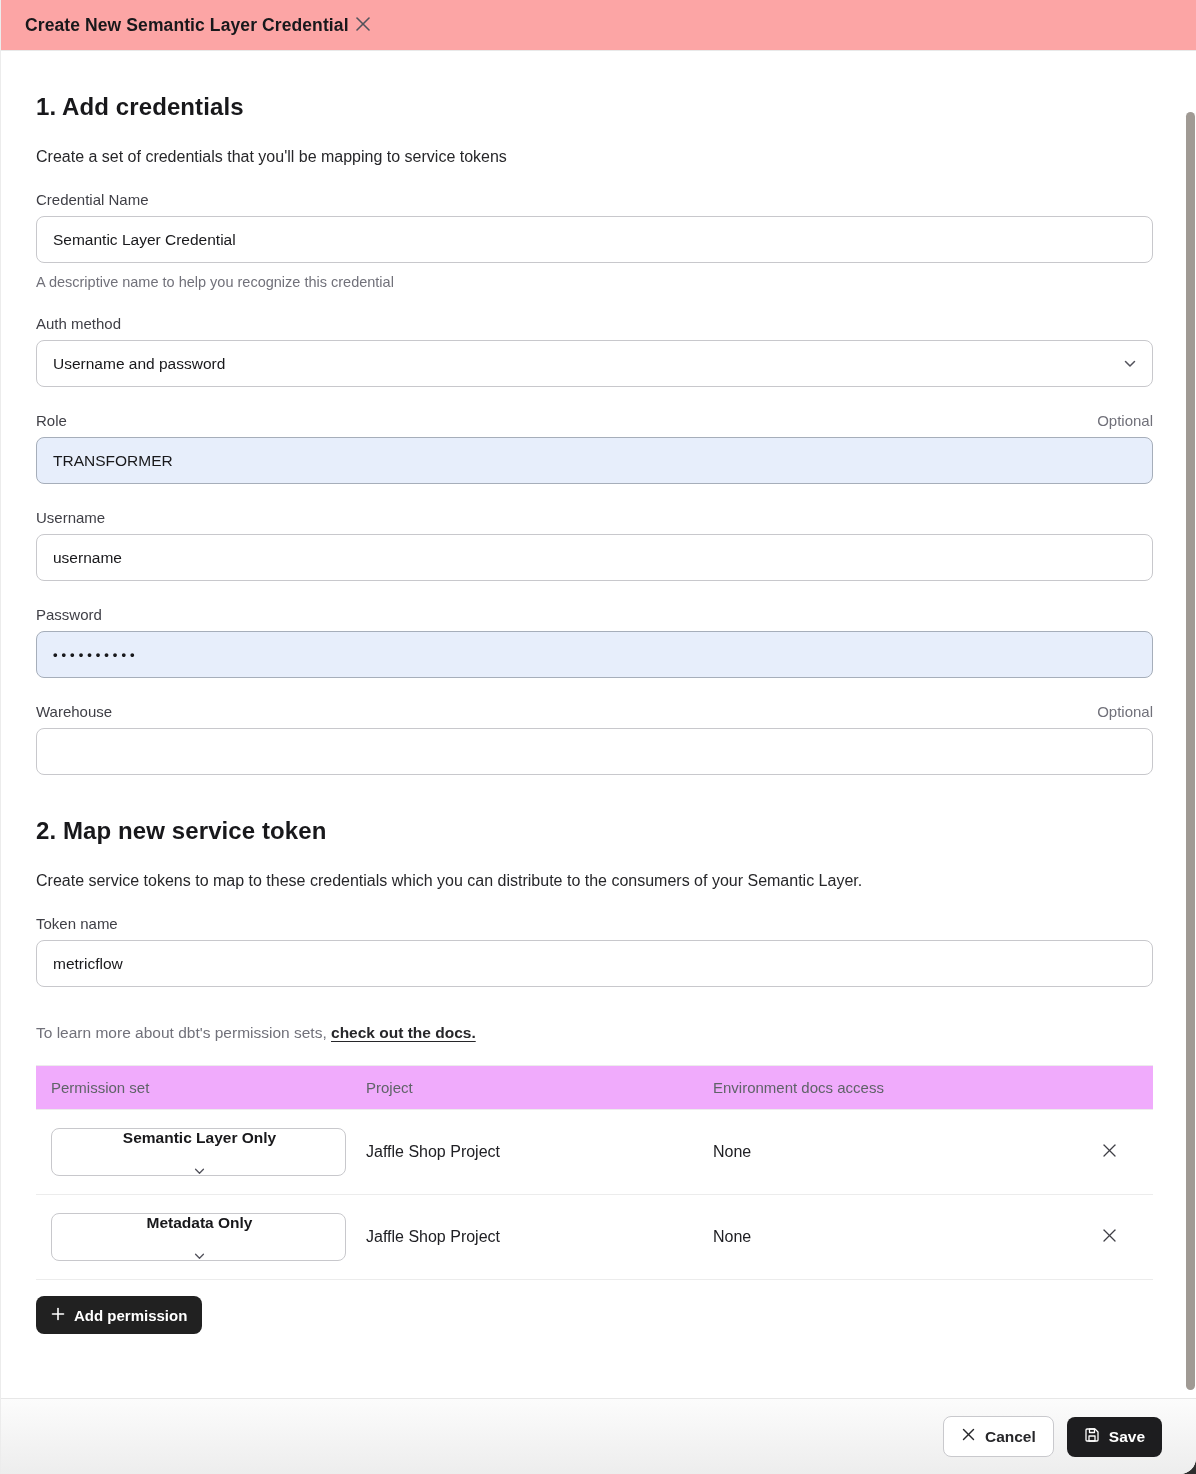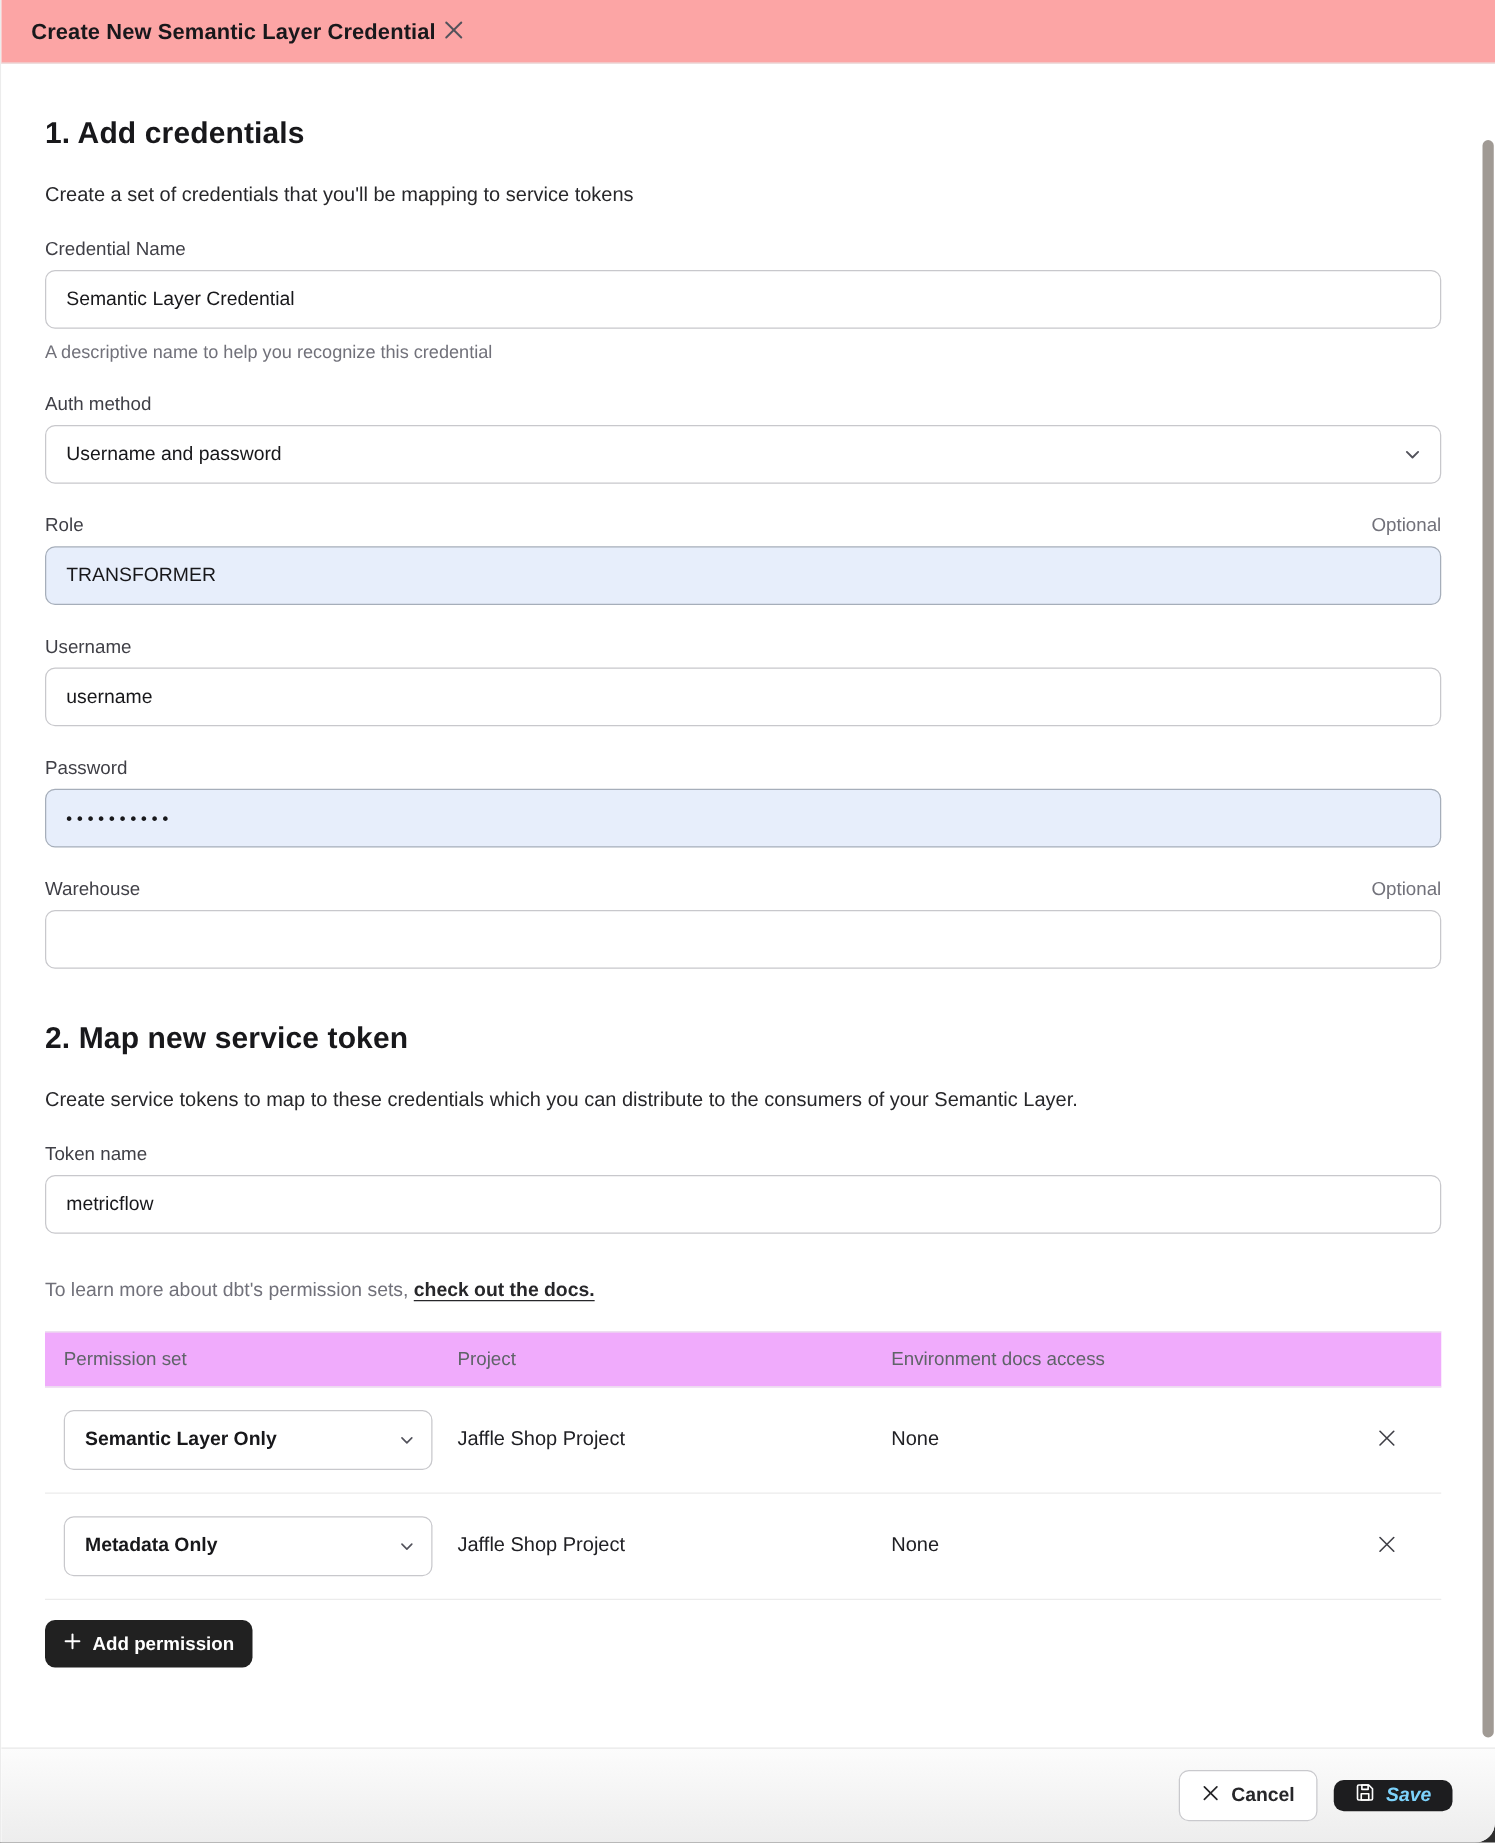--- a/index.html
+++ b/index.html
@@ -83,21 +83,21 @@
     display: grid; grid-template-columns: 330px 347px 1fr 60px;
     height: 85px; align-items: center;
     border-bottom: 1px solid #ececec;
     font-size: 16px; color: #202024;
   }
   .perm-row .row-select {
     margin-left: 15px; width: 295px; height: 48px;
     border: 1px solid #c8c8cc; border-radius: 8px;
     display: flex; align-items: center; justify-content: space-between;
     padding: 0 14px 0 16px; font-size: 15.5px; font-weight: 700; color: #18181b;
-    background: #fff; cursor: pointer;
+    background: #fff; cursor: pointer; flex-direction: column;
   }
   .row-remove {
     width: 32px; height: 32px; display: flex; align-items: center; justify-content: center;
     background: transparent; border: none; cursor: pointer; color: #3f3f46;
   }
   
   .btn-dark {
     margin-top: 16px;
     display: inline-flex; align-items: center; gap: 9px;
     background: #212121; color: #fff; border: none; border-radius: 8px;
@@ -113,23 +113,23 @@
     gap: 13px; padding: 0 34px;
   }
   .btn-cancel {
     display: inline-flex; align-items: center; gap: 9px;
     background: #fff; color: #27272a; border: 1px solid #c9c9cd; border-radius: 8px;
     height: 41px; padding: 0 17px; font-size: 15.5px; font-weight: 700;
     font-family: "Liberation Sans", sans-serif; cursor: pointer;
   }
   .btn-save {
     display: inline-flex; align-items: center; gap: 9px;
-    background: #1d1d1f; color: #7dd3fc; border: none; border-radius: 8px;
-    height: 25px; padding: 0 17px; font-size: 15.5px; font-weight: 700;
-    font-family: "Liberation Sans", sans-serif; cursor: pointer; font-style: italic;
+    background: #1d1d1f; color: #ffffff; border: none; border-radius: 8px;
+    height: 40px; padding: 0 17px; font-size: 15.5px; font-weight: 700;
+    font-family: "Liberation Sans", sans-serif; cursor: pointer;
   }
 </style>
 </head>
 <body>
 
 <div class="modal">
 
   <div class="modal-header">
     <div class="modal-title">Create New Semantic Layer Credential</div>
     <button class="icon-btn">

